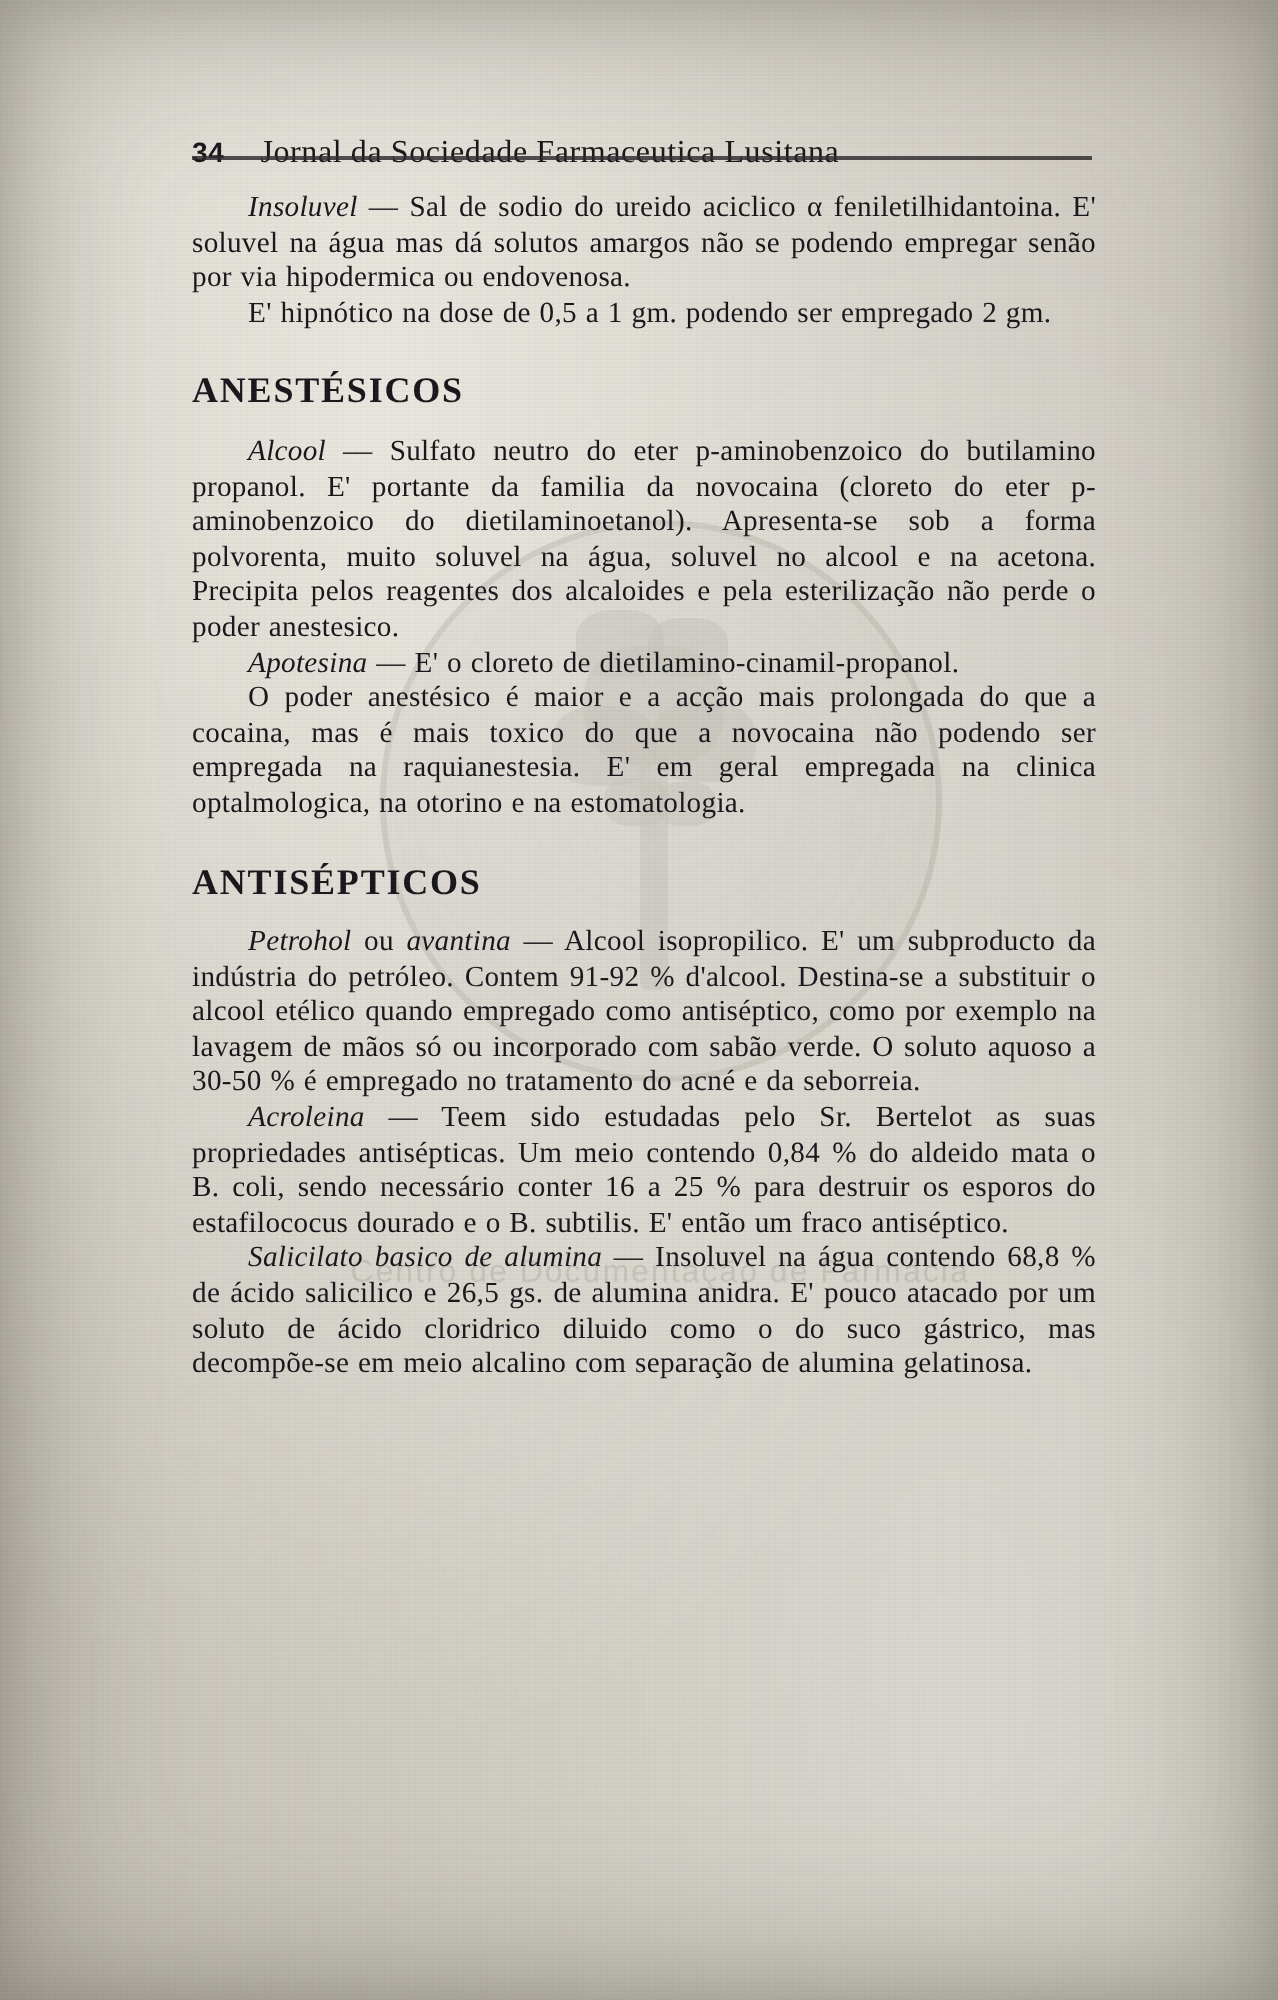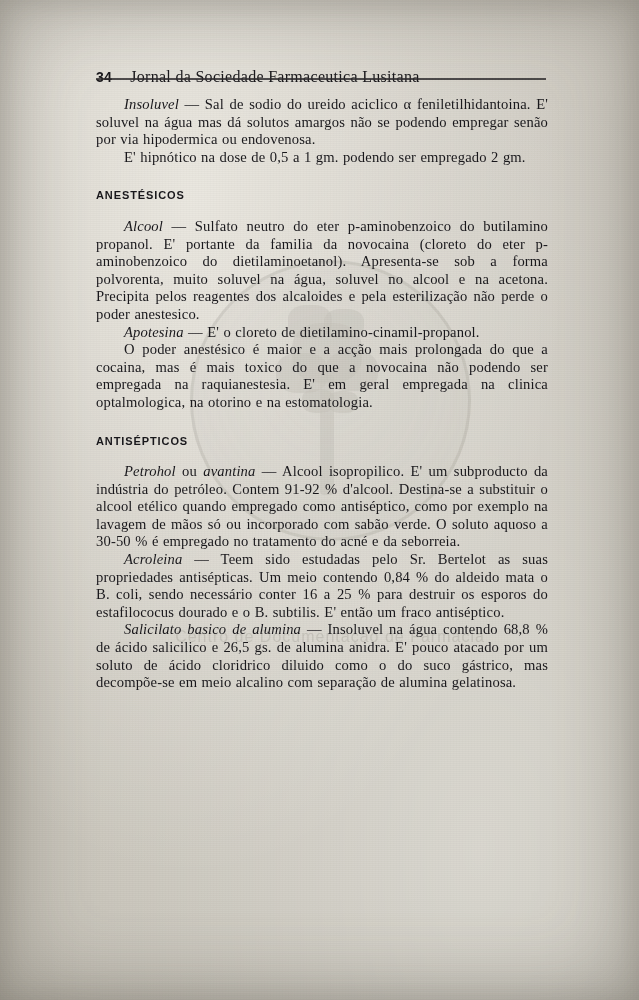--- a/index.html
+++ b/index.html
@@ -136,22 +136,22 @@
   p {
     margin: 0;
     text-indent: 28px;
     letter-spacing: 0.15px;
     word-spacing: 0.6px;
   }
   .term {
     font-style: italic;
   }
   h2.section {
-    font-family: Liberation Sans, sans-serif;
-    font-size: 11px;
+    font-family: Liberation Serif, serif;
+    font-size: 18px;
     font-weight: 700;
     letter-spacing: 0.9px;
     margin: 21px 0 13px 0;
     text-indent: 0;
   }
 </style>
 </head>
 <body>
 
 <div class="page">

